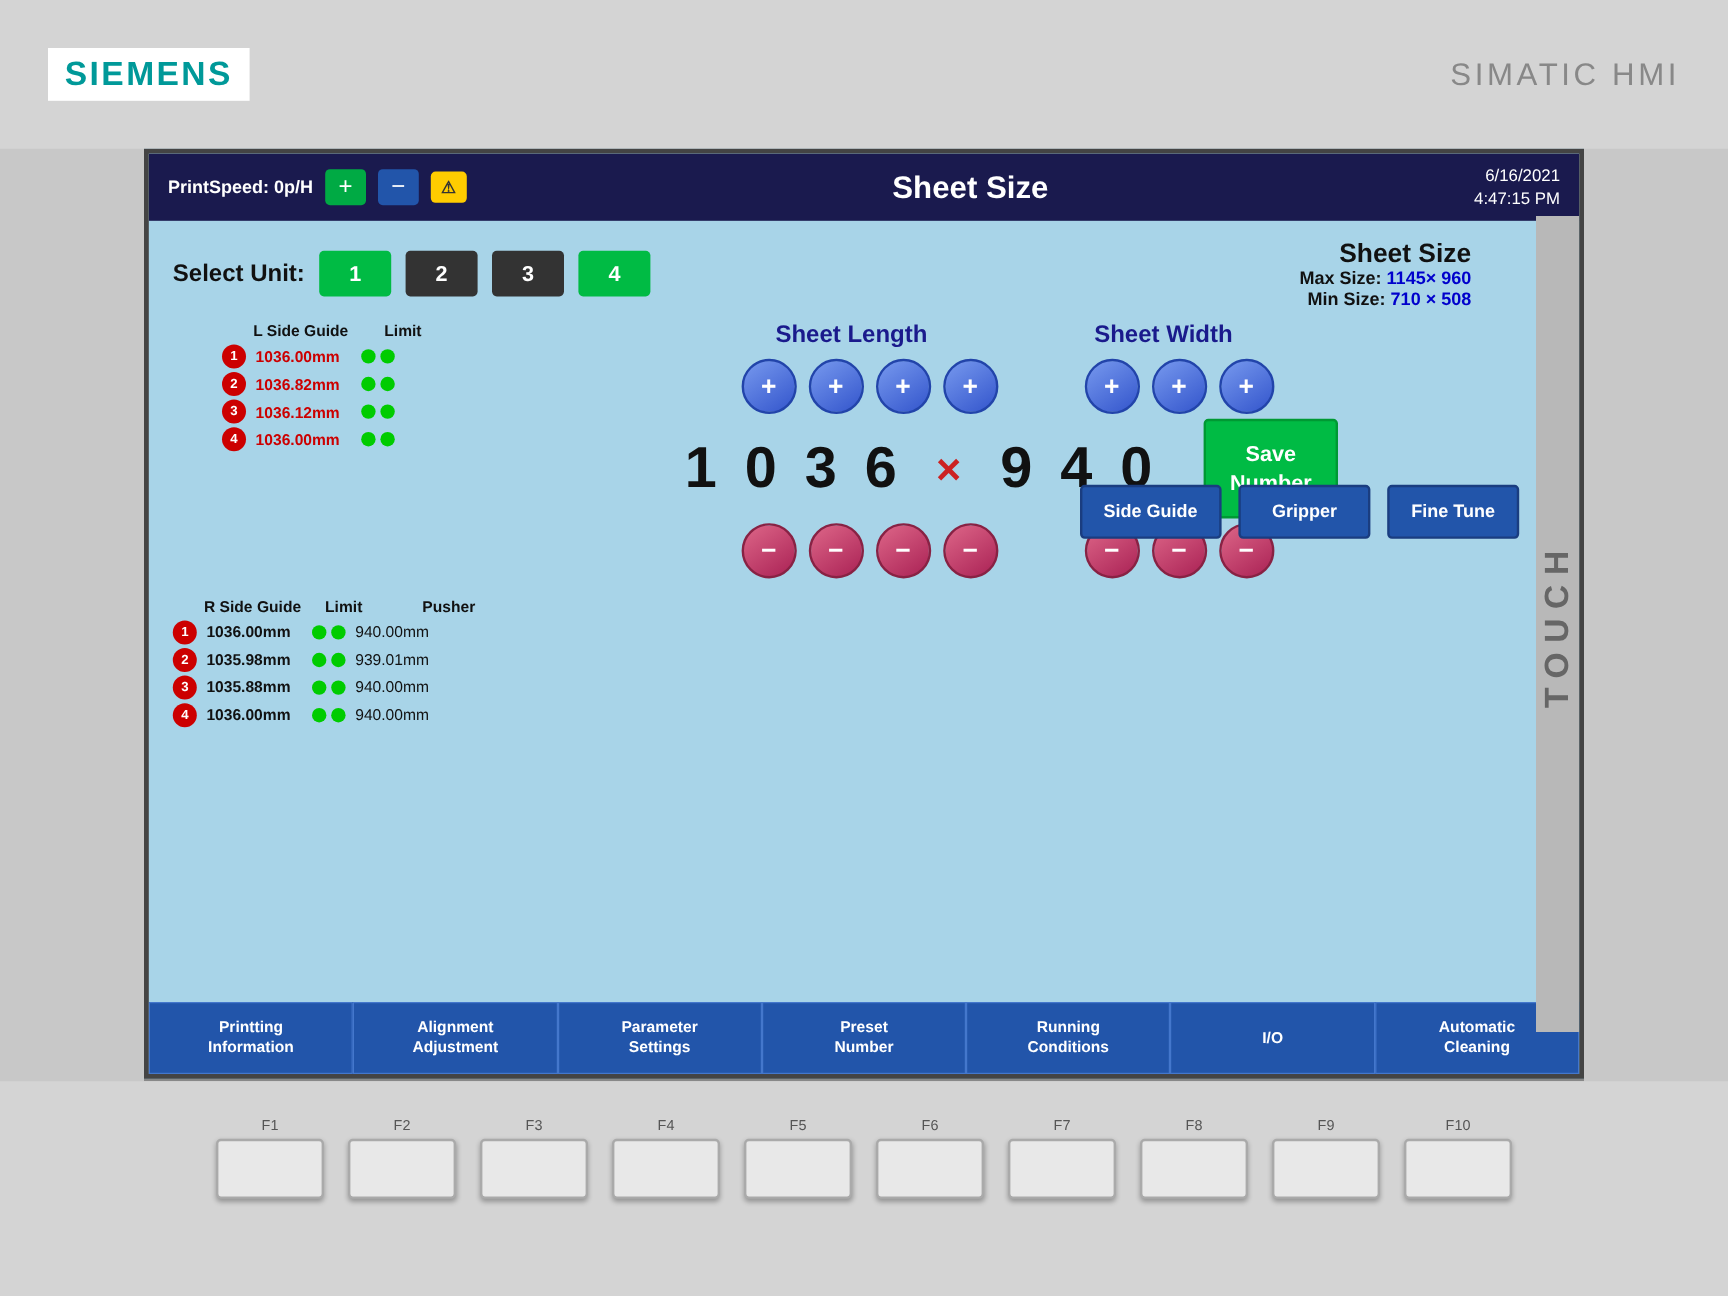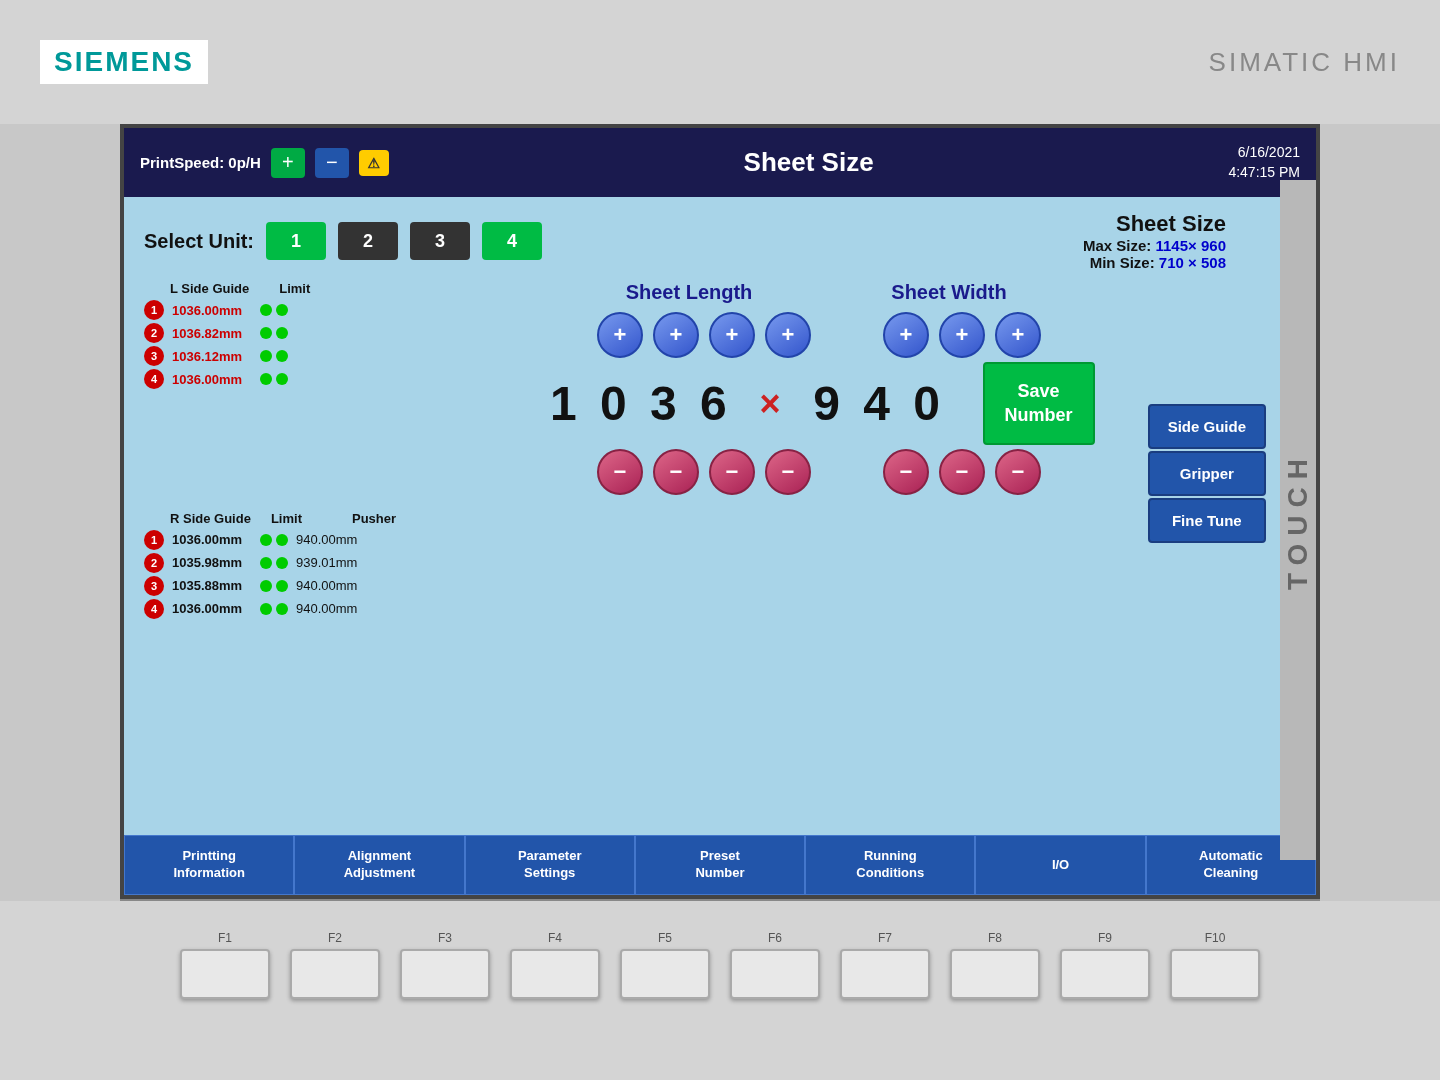--- a/index.html
+++ b/index.html
@@ -52,21 +52,21 @@
     }
 
     
     .header-bar {
       background: #1a1a4e;
       color: white;
       display: flex;
       align-items: center;
       justify-content: center;
       padding: 0 16px;
-      height: 69px;
+      height: 56px;
       flex-shrink: 0;
     }
     .header-left {
       display: flex;
       align-items: center;
       gap: 10px;
     }
     .print-speed {
       color: white;
       font-size: 15px;
@@ -195,20 +195,21 @@
       color: #111;
     }
     .sheet-size-detail span.label { font-weight: bold; }
     .sheet-size-detail span.value { color: #0000cc; font-weight: bold; }
 
     
     .middle-section {
       display: flex;
       gap: 28px;
       margin-bottom: 10px;
+      margin-left: 41px;
     }
 
     
     .guide-tables {
       display: flex;
       flex-direction: column;
       gap: 10px;
       min-width: 200px;
     }
 
@@ -350,24 +351,24 @@
       border: 2px solid #aa66aa;
       border-radius: 6px;
       padding: 14px 60px;
       cursor: pointer;
     }
 
     
     .right-buttons {
       position: absolute;
       right: 50px;
-      top: 207px;
-      display: flex;
-      flex-direction: column;
-      gap: 2px;
+      top: 220px;
+      display: flex;
+      flex-direction: row;
+      gap: 14px;
     }
     .right-btn {
       background: #2255aa;
       color: white;
       font-size: 15px;
       font-weight: bold;
       border: 2px solid #1a3d80;
       border-radius: 4px;
       padding: 12px 18px;
       cursor: pointer;

